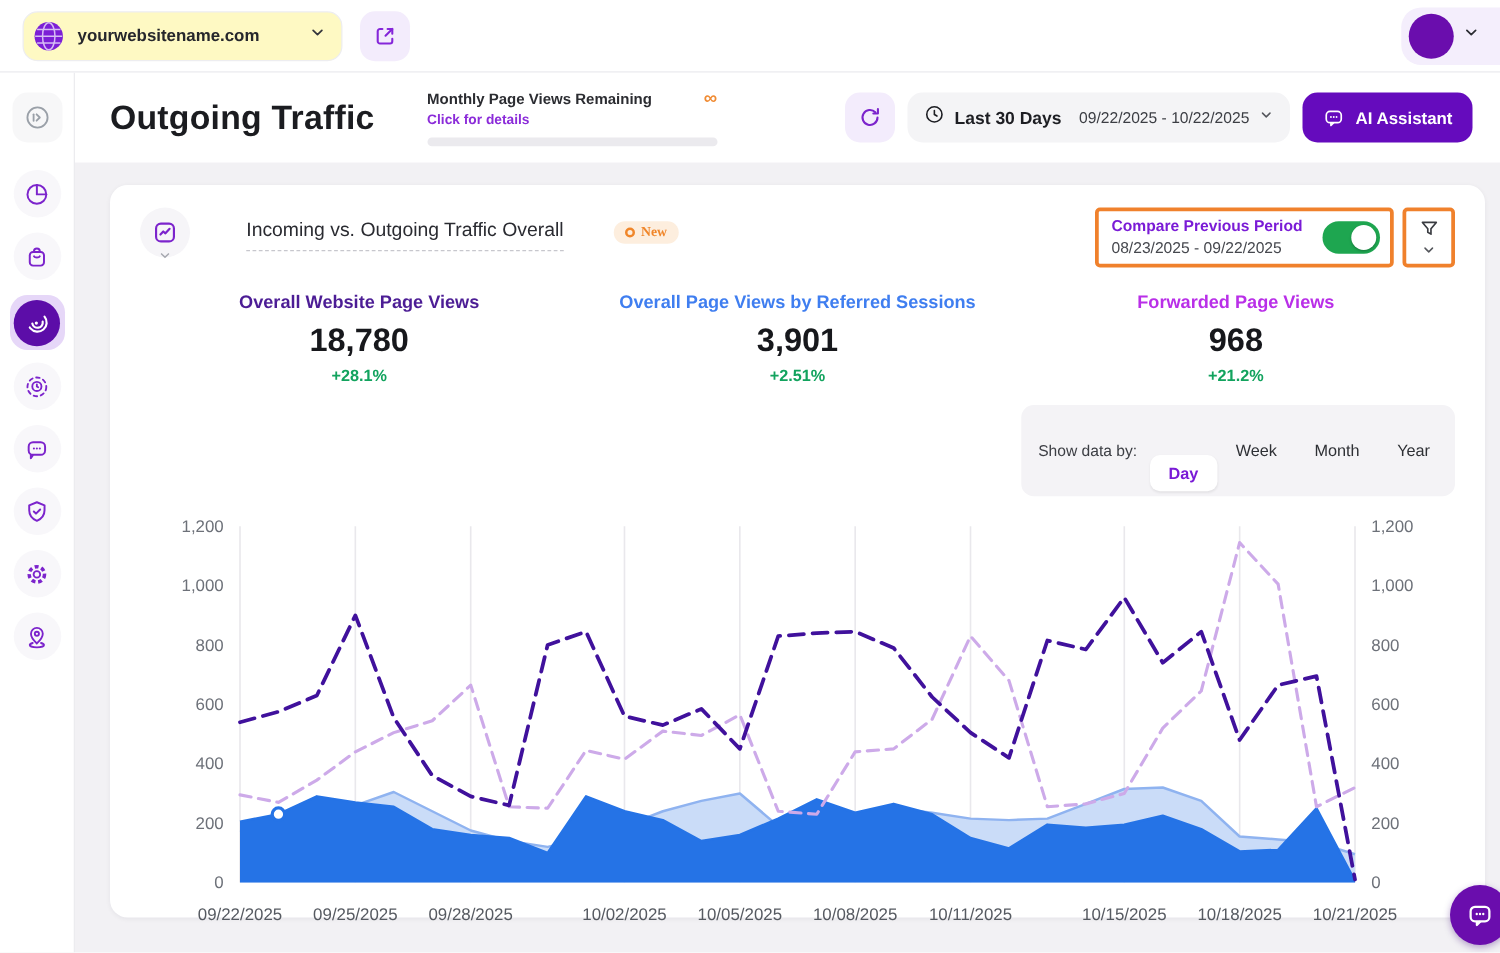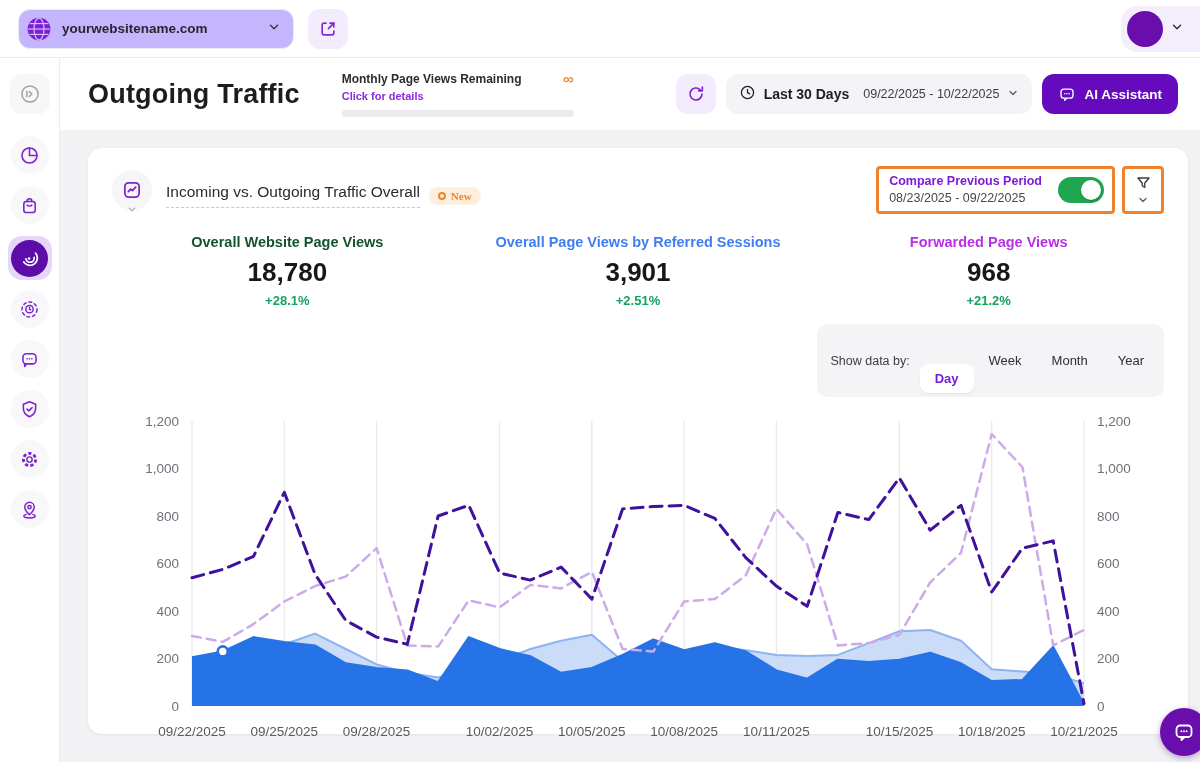--- a/index.html
+++ b/index.html
@@ -1,21 +1,21 @@
 <!DOCTYPE html>
 <html><head>
 <meta charset="utf-8">
 <style>
   * { box-sizing: border-box; margin: 0; padding: 0; }
   html,body { width:1200px; height:762px; overflow:hidden; }
   body { font-family:"Liberation Sans", sans-serif; background:#f2f1f4; color:#222; position:relative; }
 
   
   .topbar { height:58px; background:#fff; border-bottom:1px solid #ececef; display:flex; align-items:center; padding-left:18px; position:relative; z-index:3; }
-  .site-pill { display:flex; align-items:center; gap:10px; background:#c4b5fd; border:1px solid #ededf0; border-radius:12px; height:40px; width:276px; padding:0 12px 0 7px; cursor:pointer; }
+  .site-pill { display:flex; align-items:center; gap:10px; background:#fef9c3; border:1px solid #ededf0; border-radius:12px; height:40px; width:256px; padding:0 12px 0 7px; cursor:pointer; }
   .site-pill .globe { flex:0 0 auto; display:flex; }
   .site-name { font-size:13.5px; font-weight:700; color:#26272c; flex:1; }
   .ext-btn { margin-left:14px; width:40px; height:40px; border-radius:12px; background:#f3ecfc; display:flex; align-items:center; justify-content:center; cursor:pointer; }
   .avatar-pill { margin-left:auto; height:46px; background:#f4eefc; border-radius:16px 0 0 16px; display:flex; align-items:center; gap:7px; padding:0 16px 0 6px; cursor:pointer; }
   .avatar-circle { width:36px; height:36px; border-radius:50%; background:#6a0dad; }
 
   
   .sidebar { position:absolute; left:0; top:58px; bottom:0; width:60px; background:#fff; border-right:1px solid #ececef; display:flex; flex-direction:column; align-items:center; padding-top:16px; z-index:2; }
   .collapse-btn { width:40px; height:40px; border-radius:12px; background:#f7f7f8; display:flex; align-items:center; justify-content:center; cursor:pointer; margin-bottom:22px; }
   .side-ic { width:38px; height:38px; border-radius:50%; background:#f8f7fa; display:flex; align-items:center; justify-content:center; cursor:pointer; margin-bottom:12px; }
@@ -36,41 +36,41 @@
   .icon-btn { width:40px; height:40px; border-radius:12px; background:#f3ecfc; display:flex; align-items:center; justify-content:center; cursor:pointer; }
   .range-pill { height:40px; background:#f4f4f6; border-radius:12px; display:flex; align-items:center; gap:8px; padding:0 13px; cursor:pointer; }
   .range-label { font-size:14px; font-weight:800; color:#1d1e23; }
   .range-dates { font-size:12.5px; color:#3c3e44; margin-left:6px; }
   .ai-btn { height:40px; background:#650bbd; border-radius:12px; display:flex; align-items:center; gap:8px; padding:0 16px; cursor:pointer; border:none; }
   .ai-btn span { color:#fff; font-size:13.5px; font-weight:700; }
 
   
   .main { padding:18px 12px 0 28px; }
   .card { background:#fff; border-radius:14px; box-shadow:0 1px 4px rgba(25,25,50,.06); padding:18px 24px 4px; height:586px; position:relative; }
-  .card-head { display:flex; align-items:center; }
+  .card-head { display:flex; align-items:flex-start;gap:31px; }
   .chart-badge { width:40px; height:40px; border-radius:50%; background:#f6f5f8; display:flex; align-items:center; justify-content:center; position:relative; cursor:pointer; }
   .chart-badge .bchev { position:absolute; left:50%; bottom:-9px; transform:translateX(-50%); }
   .card-title { margin:10px 0 0 14px; font-size:15.5px; color:#2a2b31; padding-bottom:6px; border-bottom:1.5px dashed #c7c7cd; }
   .new-badge { display:flex; align-items:center; gap:5px; background:#fdeede; border-radius:10px; padding:3px 9px; margin:11px 0 0 9px;font-family:Liberation Serif, serif; }
   .new-dot { width:8px; height:8px; border:2px solid #f0862a; border-radius:50%; }
   .new-txt { color:#f0862a; font-size:11px; font-weight:700; }
   .compare-wrap { margin-left:auto; display:flex; gap:7px;padding-left:20px; }
   .hl { border:3px solid #f0812c; border-radius:4px; }
   .compare-box { display:flex; align-items:center; gap:16px; padding:5px 8px 6px 10px; }
   .compare-label { color:#7a1bd6; font-size:12.5px; font-weight:700; }
   .compare-range { color:#46484e; font-size:12.5px; margin-top:3px; }
   .toggle { width:46px; height:26px; border-radius:14px; background:#1ea650; position:relative; cursor:pointer; flex:0 0 auto; }
   .toggle::after { content:""; position:absolute; top:3px; right:3px; width:20px; height:20px; border-radius:50%; background:#fff; box-shadow:0 1px 2px rgba(0,0,0,.25); }
   .filter-box { width:42px; display:flex; flex-direction:column; align-items:center; justify-content:center; gap:1px; padding:5px 0; cursor:pointer; background:#fff; }
 
   
   .metrics { display:flex; margin-top:20px; }
   .metric { flex:1; text-align:center; }
   .metric-label { font-size:14.5px; font-weight:600; }
-  .m-purple { color:#14532d; } .m-blue { color:#3f7ef0; } .m-magenta { color:#b92fe8; }
+  .m-purple { color:#4c1d95; } .m-blue { color:#3f7ef0; } .m-magenta { color:#b92fe8; }
   .metric-value { font-size:26px; font-weight:600; color:#17181c; margin-top:7px; }
   .metric-delta { font-size:13px; font-weight:600; color:#12a35e; margin-top:5px; }
 
   
   .showdata-row { display:flex; justify-content:flex-end; margin-top:16px; }
   .showdata { background:#f4f3f6; border-radius:10px; display:flex; align-items:center; padding:4px 5px; }
   .sd-label { font-size:12.5px; color:#3c3e44; padding:0 10px 0 9px; }
   .sd-opt { font-size:13px; color:#2e3035; padding:7px 15px; border-radius:8px; cursor:pointer; }
   .sd-opt.sel { background:#fff; color:#7a1bd6; font-weight:700; box-shadow:0 1px 2px rgba(0,0,0,.07);margin-top:36px; }
 

